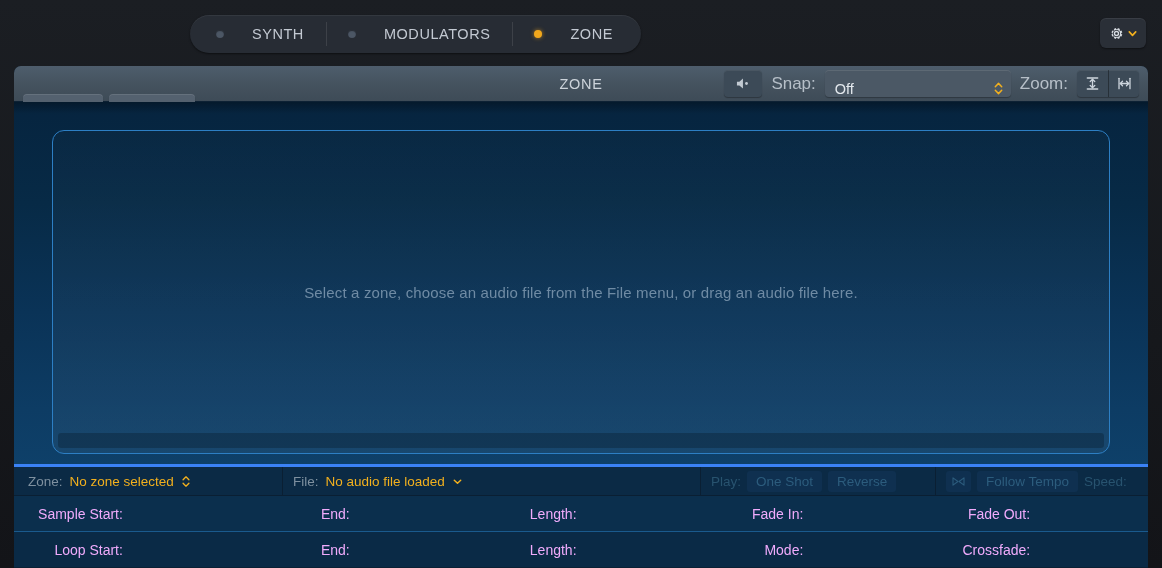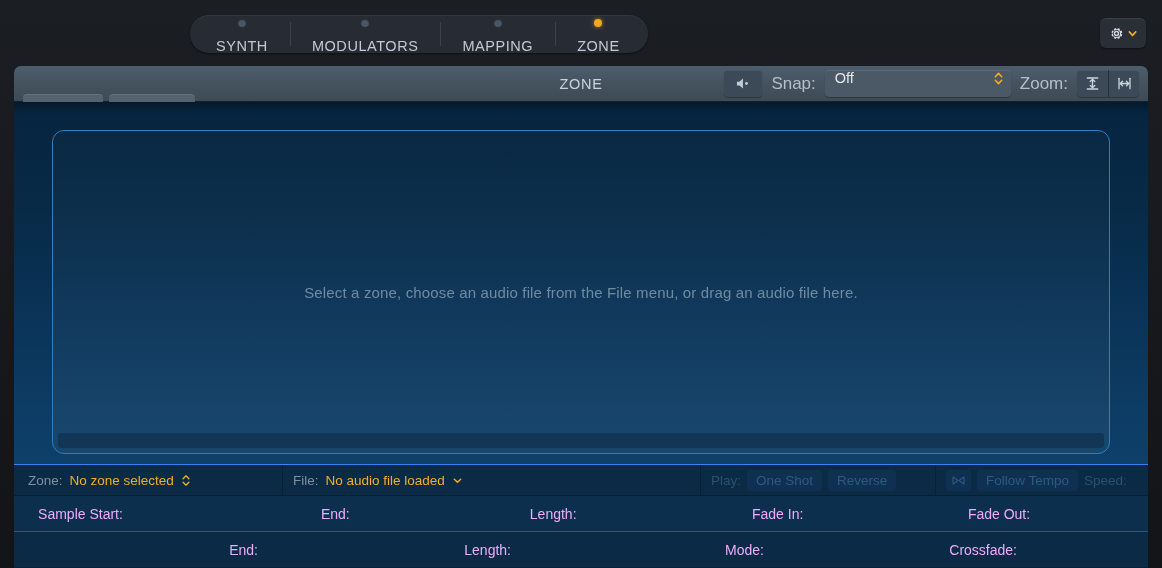--- a/index.html
+++ b/index.html
@@ -38,26 +38,25 @@
     background: #272c34;
     border-radius: 19px;
     box-shadow: inset 0 1px 0 rgba(255,255,255,0.06),
                 0 1px 2px rgba(0,0,0,0.5);
     overflow: hidden;
   }
 
   .tab {
     display: flex;
     align-items: center;
-    gap: 11px;
+    gap: 28px;
     padding: 4px 22px;
     position: relative;
     cursor: default;
     background: transparent;
-    flex-direction: column;
   }
   .tab + .tab::before {
     content: "";
     position: absolute;
     left: 0; top: 7px; bottom: 7px;
     width: 1px;
     background: rgba(255,255,255,0.10);
   }
   .tab:first-child { padding-left: 26px; }
   .tab:last-child  { padding-right: 28px; }
@@ -175,21 +174,21 @@
     color: #b6bfc8;
     white-space: nowrap;
   }
 
   #snap-select {
     width: 186px;
     height: 27px;
     background: #4b5865;
     border-radius: 4px;
     display: flex;
-    align-items: flex-start;
+    align-items: flex-end;
     padding: 0 7px 0 10px;
     box-shadow: inset 0 1px 0 rgba(255,255,255,0.10),
                 0 1px 1px rgba(0,0,0,0.28);
   }
   #snap-value {
     flex: 1;
     font-size: 14.5px;
     color: #e3e8ed;
   }
 
@@ -248,21 +247,21 @@
     height: 15px;
     border-radius: 3px;
     background: rgba(0,0,0,0.22);
   }
 
   
   #infobar {
     display: flex;
     height: 31px;
     background: #0b2a45;
-    border-top: 1px solid #3b82f6;
+    border-top: 3px solid #3b82f6;
     align-items: stretch;
   }
   .info-seg {
     display: flex;
     align-items: center;
     padding: 0 14px;
     gap: 7px;
   }
   .info-seg + .info-seg { border-left: 1px solid #0a1f33; padding-left: 10px; }
   #seg-zone  { width: 268px; }
@@ -337,24 +336,20 @@
         <span class="tab-dot"></span>
         <span class="tab-label">SYNTH</span>
       </div>
 
 
       <div class="tab">
         <span class="tab-dot"></span>
         <span class="tab-label">MODULATORS</span>
       </div>
 
-      <div class="tab">
-        <span class="tab-dot"></span>
-        <span class="tab-label">MAPPING</span>
-      </div>
 
       <div class="tab active">
         <span class="tab-dot"></span>
         <span class="tab-label">ZONE</span>
       </div>
 
     </div>
 
     <div id="gear-button">
       <span>
@@ -517,20 +512,21 @@
       <div class="param-gap"></div>
       <div class="param-cell">Length:</div>
       <div class="param-gap"></div>
       <div class="param-cell">Fade In:</div>
       <div class="param-gap"></div>
       <div class="param-cell">Fade Out:</div>
       <div class="param-gap"></div>
     </div>
 
     <div class="param-row" id="param-row-2">
+      <div class="param-cell">Loop Start:</div>
       <div class="param-gap"></div>
       <div class="param-cell">End:</div>
       <div class="param-gap"></div>
       <div class="param-cell">Length:</div>
       <div class="param-gap"></div>
       <div class="param-cell">Mode:</div>
       <div class="param-gap"></div>
       <div class="param-cell">Crossfade:</div>
       <div class="param-gap"></div>
     </div>

